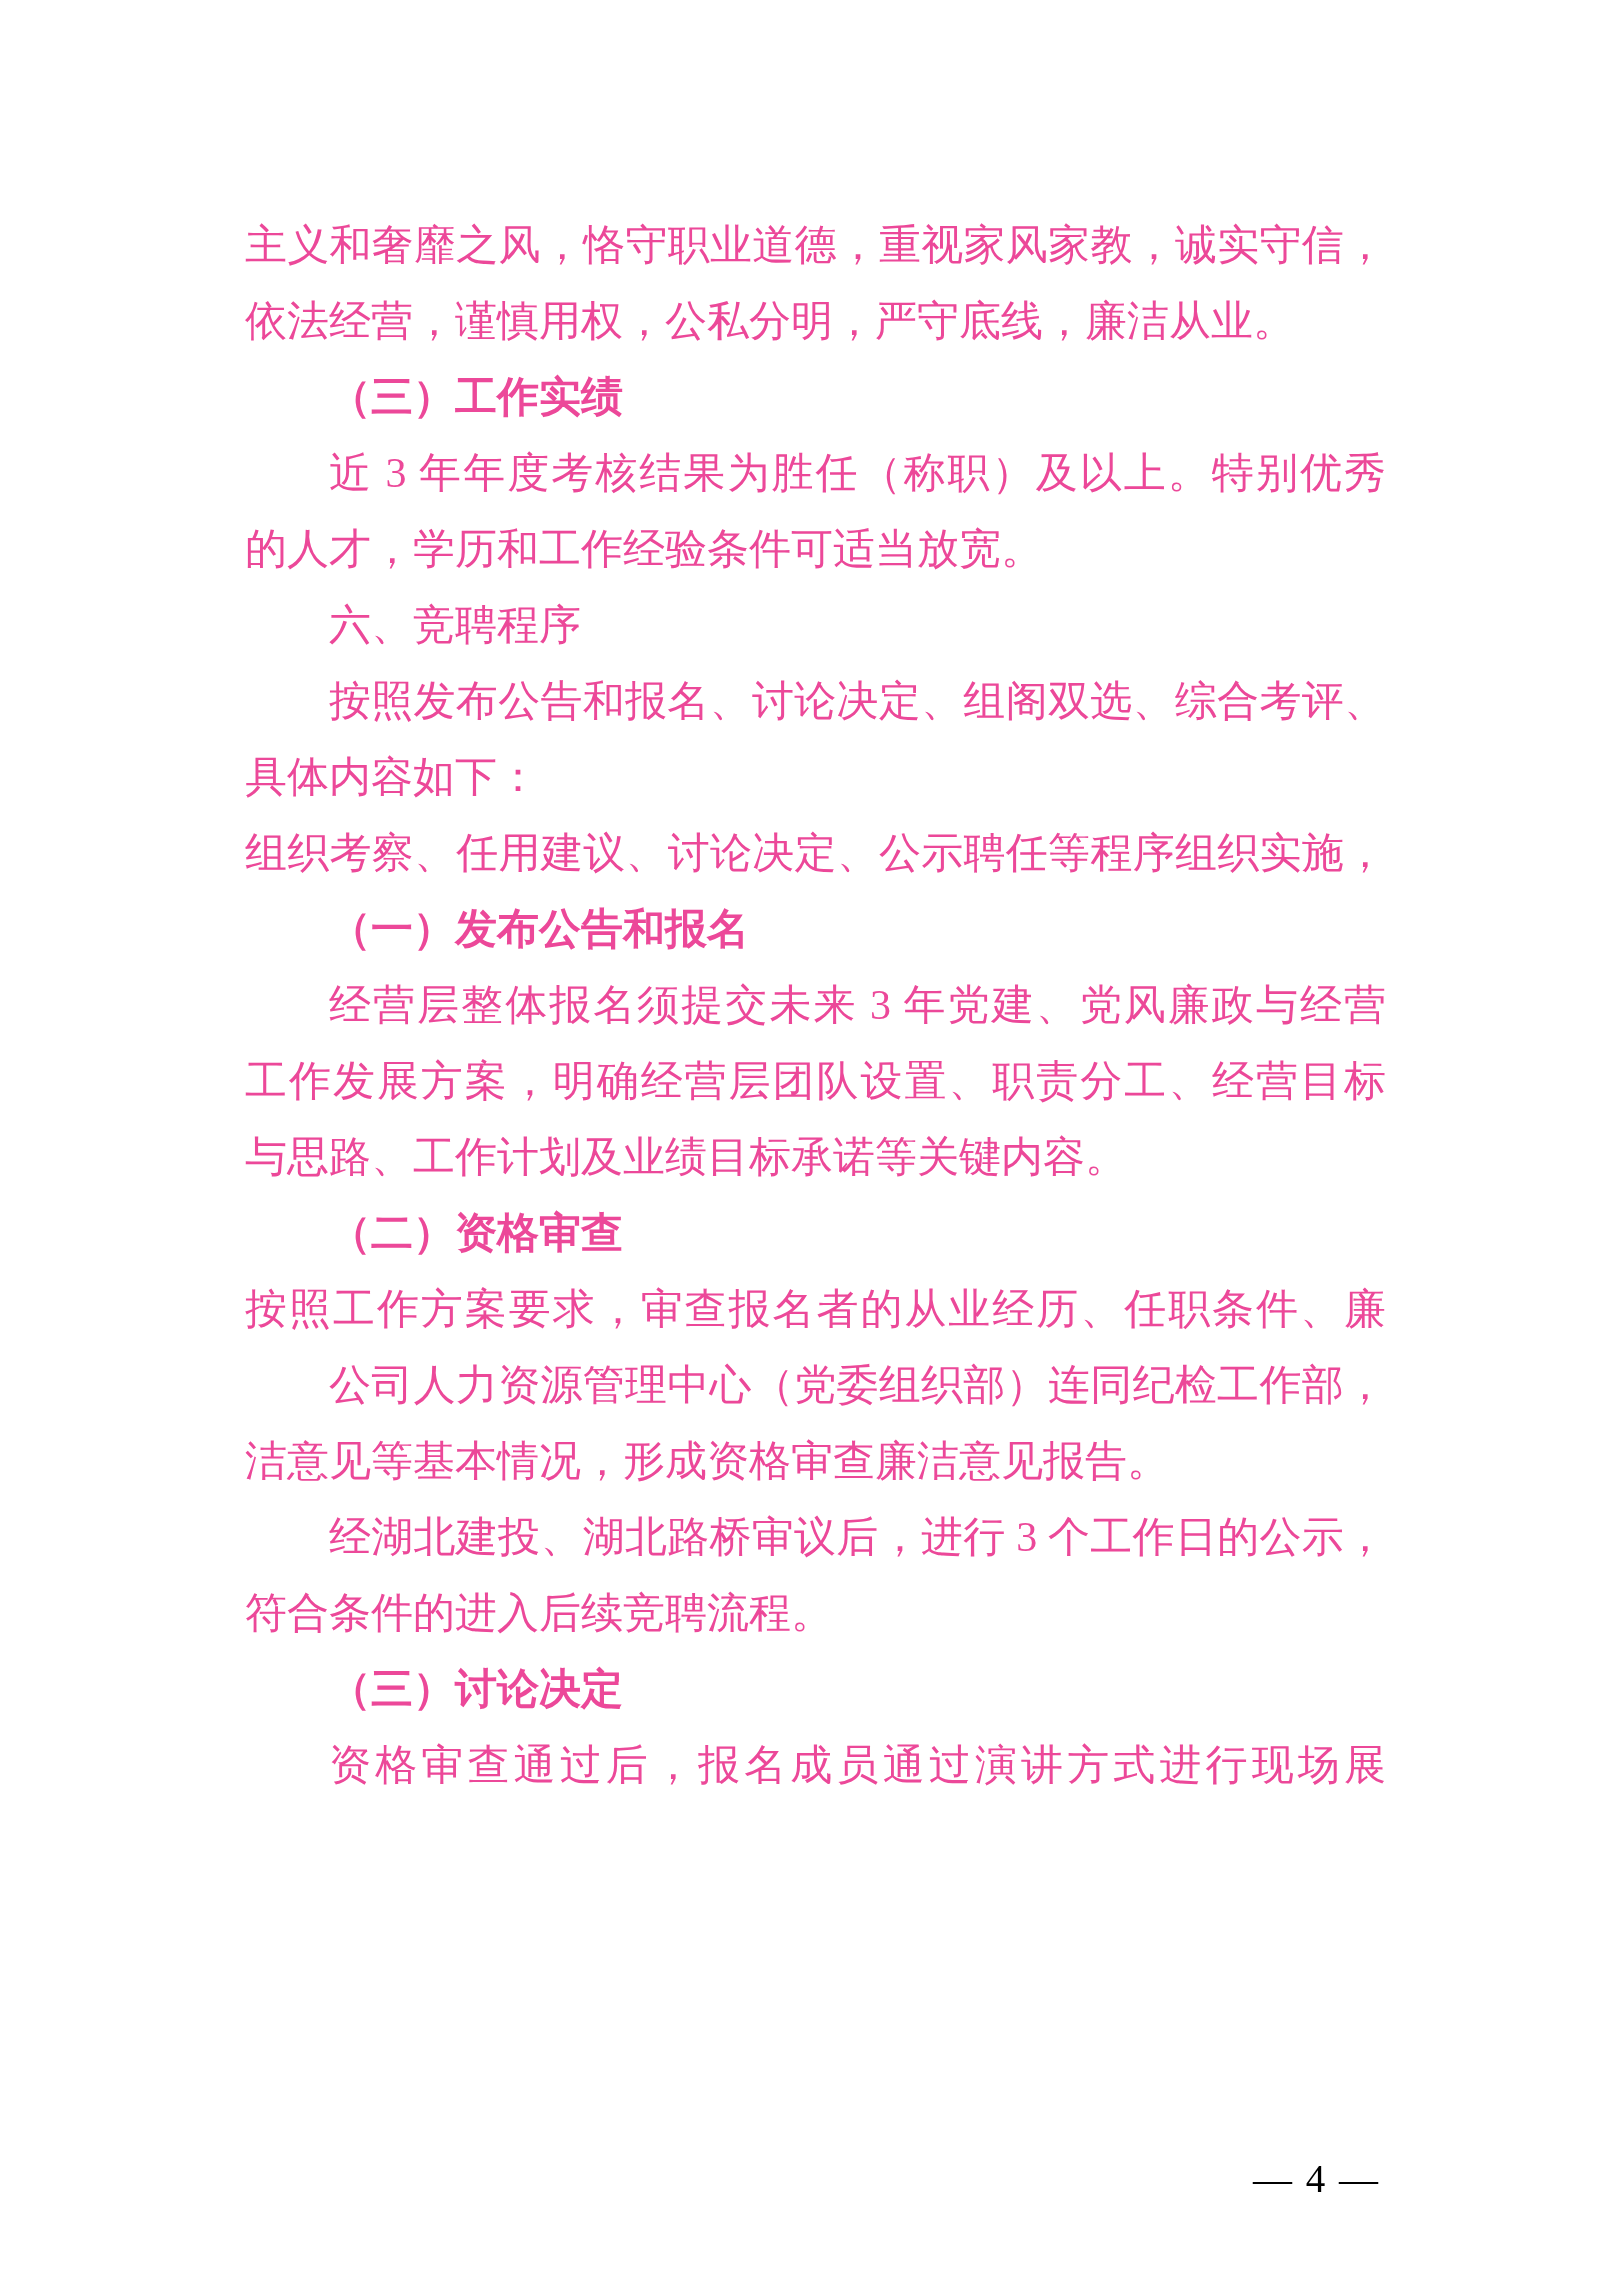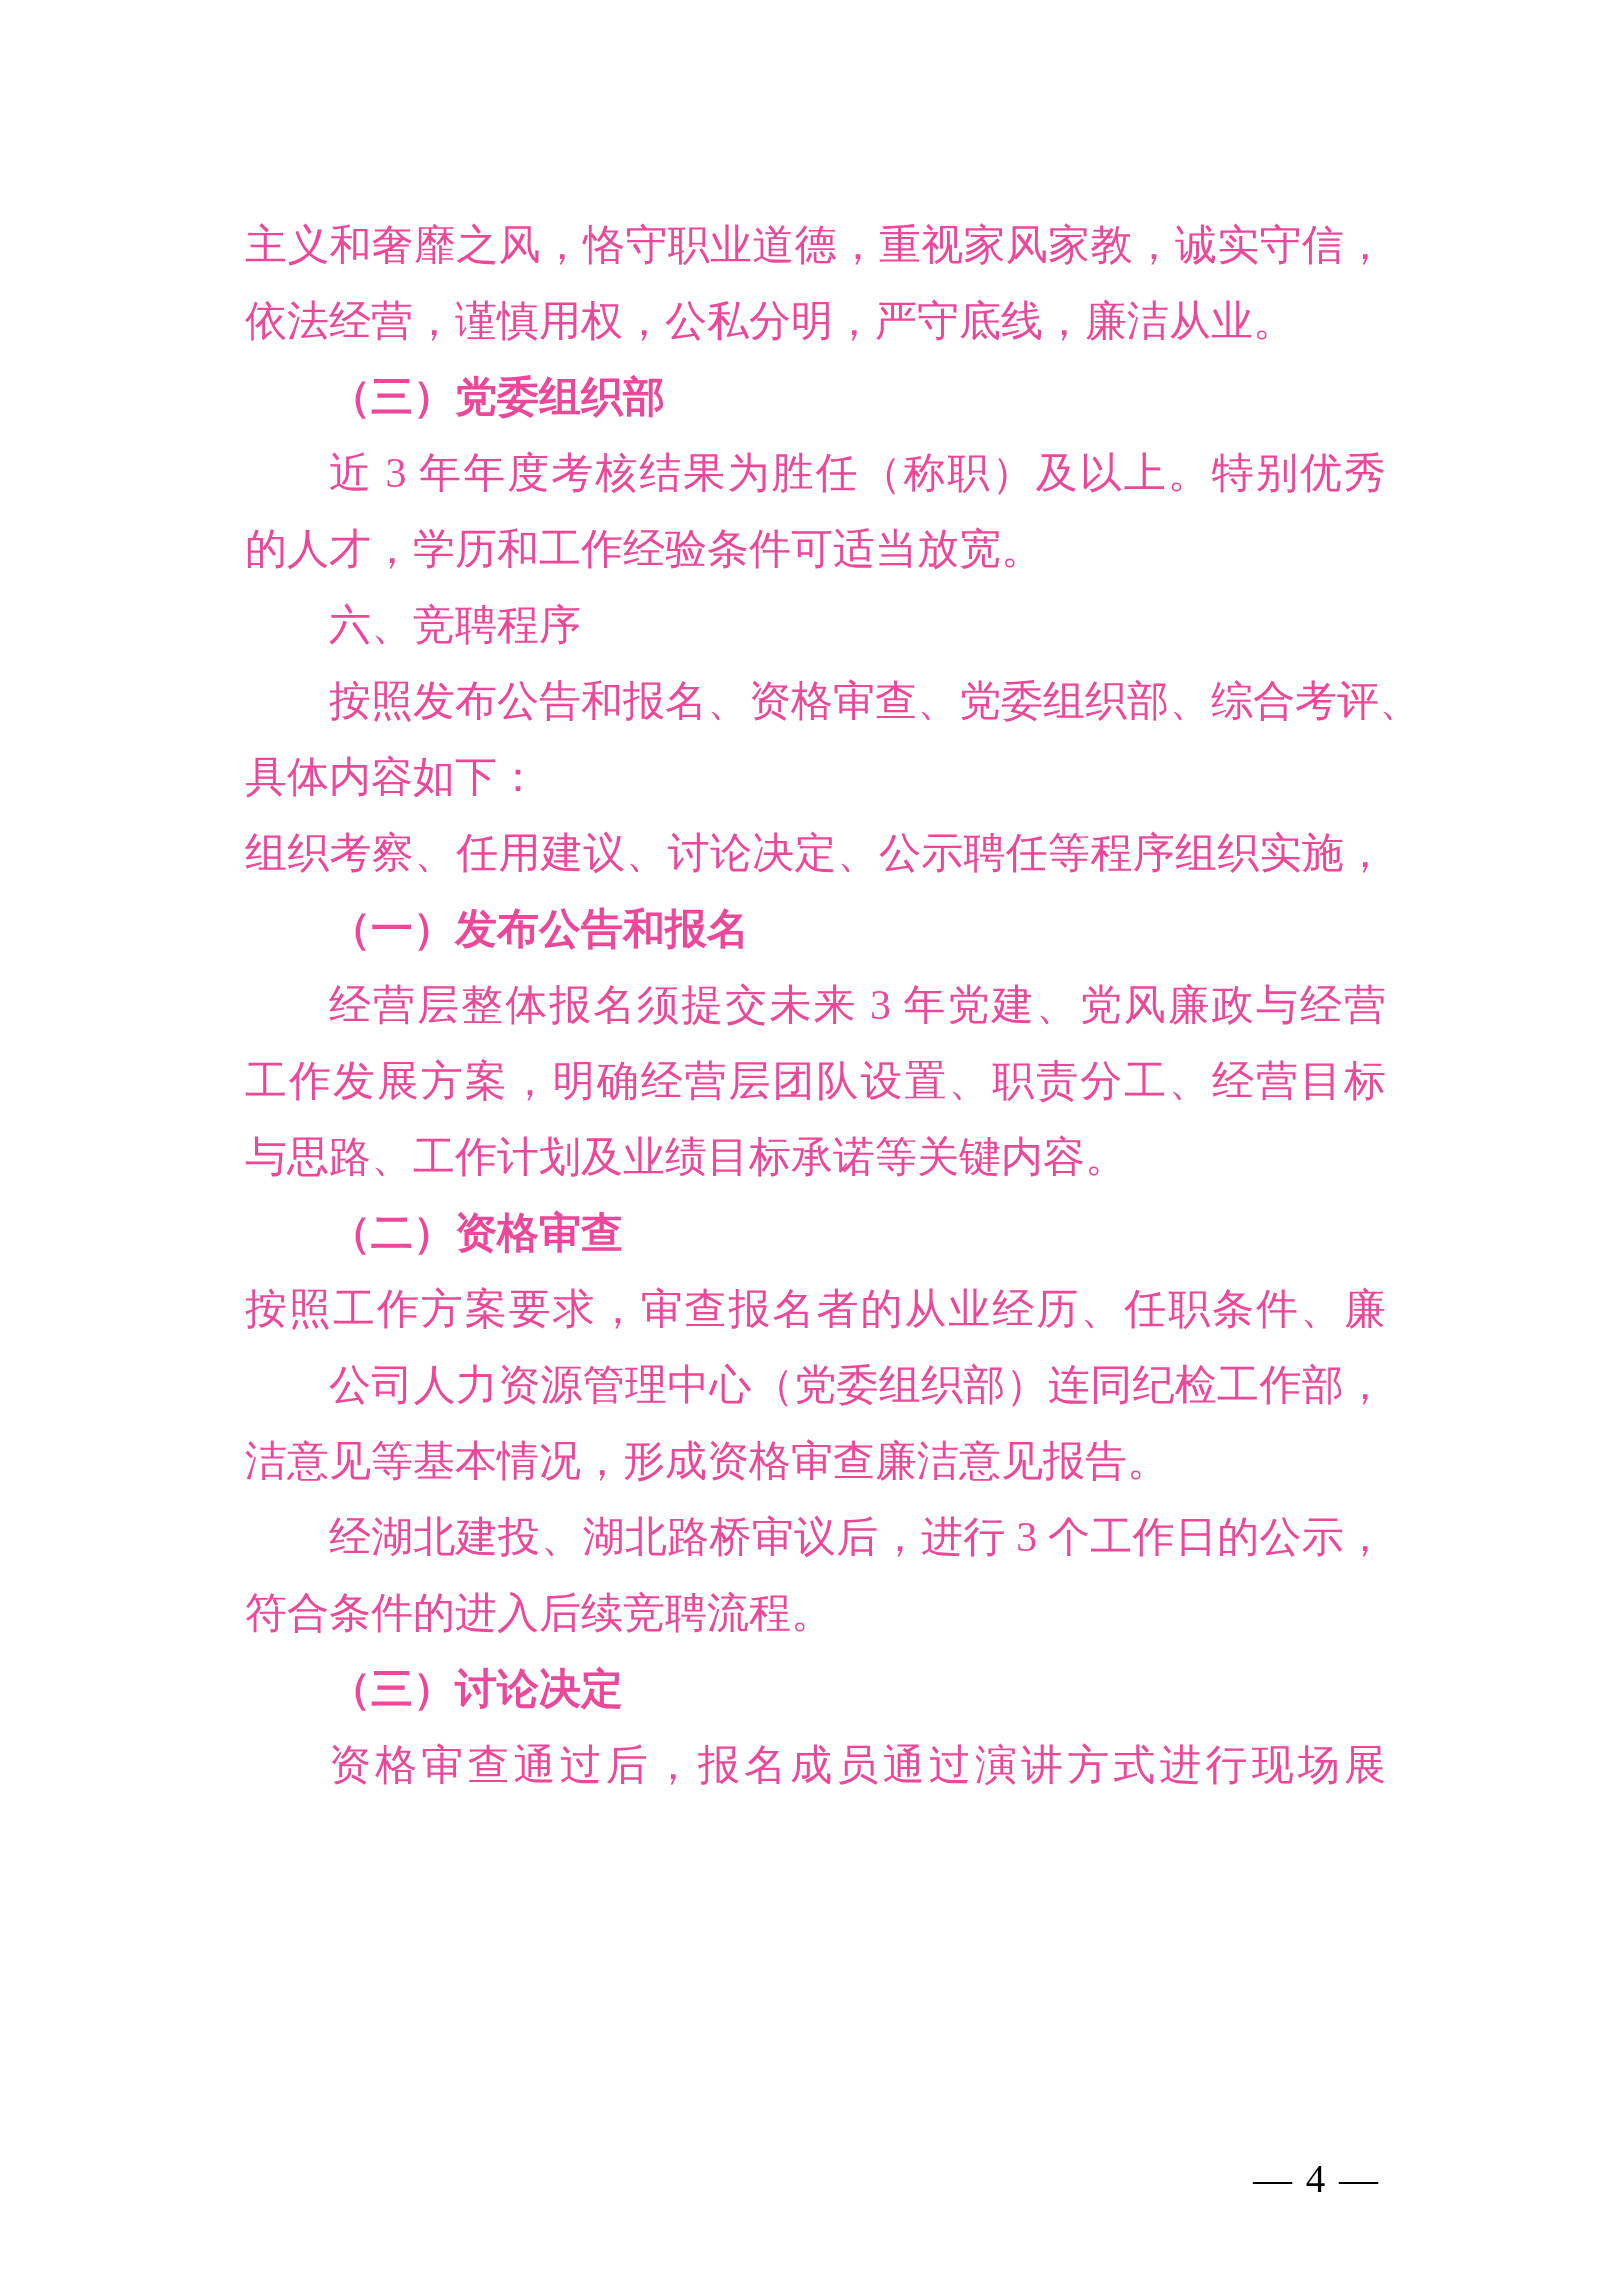--- a/index.html
+++ b/index.html
@@ -55,25 +55,25 @@
     letter-spacing: 2px;
   }
 </style>
 </head>
 <body>
 
 <div class="page">
   <div class="doc">
       <div class="line body just">主义和奢靡之风，恪守职业道德，重视家风家教，诚实守信，</div>
       <div class="line body">依法经营，谨慎用权，公私分明，严守底线，廉洁从业。</div>
-      <div class="line heading-kaiti indent">（三）党委组织部</div>
+      <div class="line heading-kaiti indent">（三）工作实绩</div>
       <div class="line body indent just">近 3 年年度考核结果为胜任（称职）及以上。特别优秀</div>
       <div class="line body">的人才，学历和工作经验条件可适当放宽。</div>
       <div class="line heading-hei indent">六、竞聘程序</div>
-      <div class="line body indent just">按照发布公告和报名、资格审查、党委组织部、综合考评、</div>
+      <div class="line body indent just">按照发布公告和报名、讨论决定、组阁双选、综合考评、</div>
       <div class="line body">具体内容如下：</div>
       <div class="line body just">组织考察、任用建议、讨论决定、公示聘任等程序组织实施，</div>
       <div class="line heading-kaiti indent">（一）发布公告和报名</div>
       <div class="line body indent just">经营层整体报名须提交未来 3 年党建、党风廉政与经营</div>
       <div class="line body just">工作发展方案，明确经营层团队设置、职责分工、经营目标</div>
       <div class="line body">与思路、工作计划及业绩目标承诺等关键内容。</div>
       <div class="line heading-kaiti indent">（二）资格审查</div>
       <div class="line body just">按照工作方案要求，审查报名者的从业经历、任职条件、廉</div>
       <div class="line body indent just">公司人力资源管理中心（党委组织部）连同纪检工作部，</div>
       <div class="line body">洁意见等基本情况，形成资格审查廉洁意见报告。</div>

